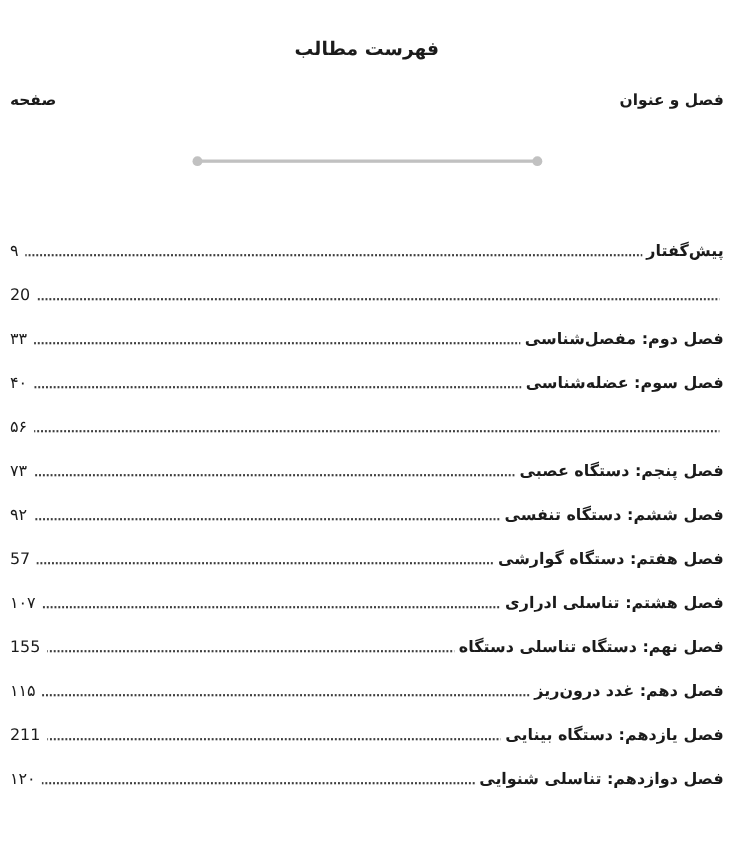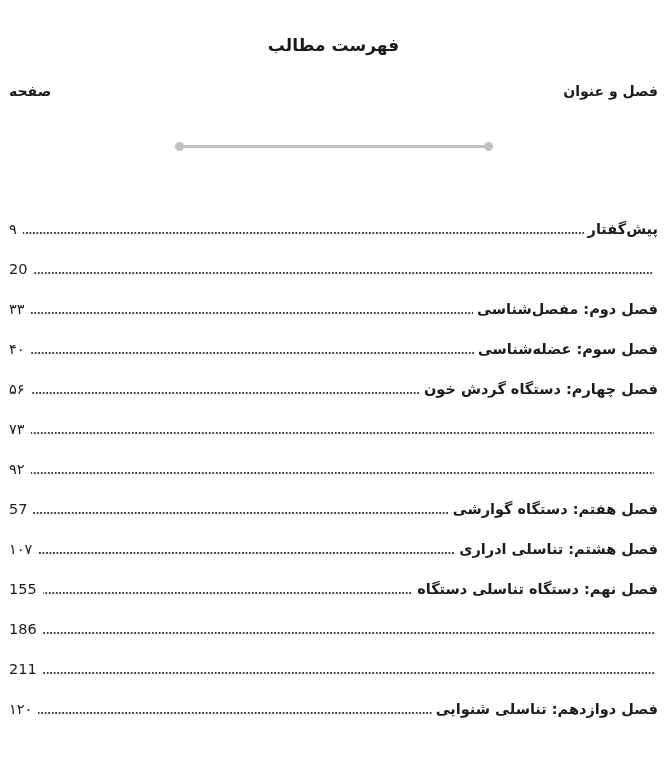--- a/index.html
+++ b/index.html
@@ -123,31 +123,32 @@
     <span class="entry-page">۳۳</span>
   </div>
 
   <div class="toc-row">
     <span class="entry-title">فصل سوم: عضله‌شناسی</span>
     <span class="leader"></span>
     <span class="entry-page">۴۰</span>
   </div>
 
   <div class="toc-row">
-    <span class="entry-title">فصل چهارم: دستگاه گردش خون</span>
     <span class="leader"></span>
     <span class="entry-page">۵۶</span>
   </div>
 
   <div class="toc-row">
+    <span class="entry-title">فصل پنجم: دستگاه عصبی</span>
     <span class="leader"></span>
     <span class="entry-page">۷۳</span>
   </div>
 
   <div class="toc-row">
+    <span class="entry-title">فصل ششم: دستگاه تنفسی</span>
     <span class="leader"></span>
     <span class="entry-page">۹۲</span>
   </div>
 
   <div class="toc-row">
     <span class="entry-title">فصل هفتم: دستگاه گوارشی</span>
     <span class="leader"></span>
     <span class="entry-page">57</span>
   </div>
 
@@ -157,25 +158,27 @@
     <span class="entry-page">۱۰۷</span>
   </div>
 
   <div class="toc-row">
     <span class="entry-title">فصل نهم: دستگاه تناسلی دستگاه</span>
     <span class="leader"></span>
     <span class="entry-page">155</span>
   </div>
 
   <div class="toc-row">
+    <span class="entry-title">فصل دهم: غدد درون‌ریز</span>
     <span class="leader"></span>
-    <span class="entry-page">186</span>
+    <span class="entry-page">۱۱۵</span>
   </div>
 
   <div class="toc-row">
+    <span class="entry-title">فصل یازدهم: دستگاه بینایی</span>
     <span class="leader"></span>
     <span class="entry-page">211</span>
   </div>
 
   <div class="toc-row">
     <span class="entry-title">فصل دوازدهم: تناسلی شنوایی</span>
     <span class="leader"></span>
     <span class="entry-page">۱۲۰</span>
   </div>
 </div>

